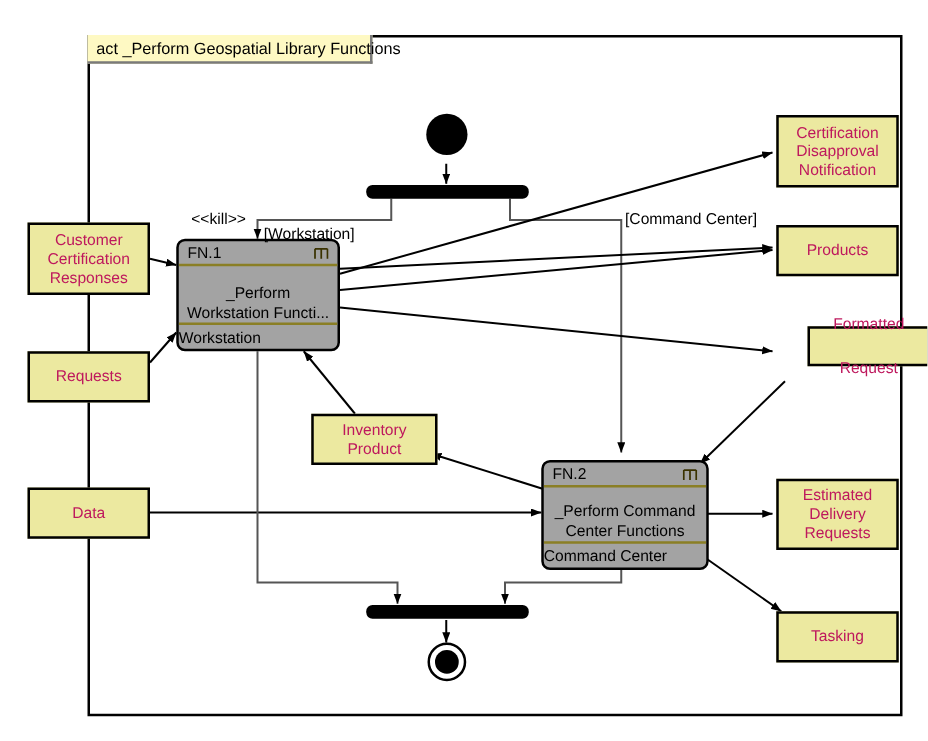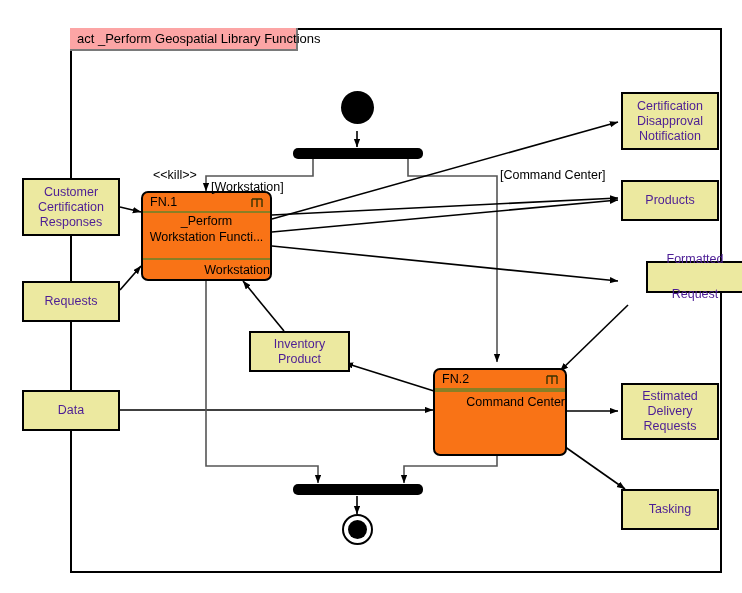--- a/index.html
+++ b/index.html
@@ -23,21 +23,21 @@
     pointer-events: none;
   }
   .frame-border {
     position: absolute;
     border: 2px solid #000000;
     box-sizing: border-box;
   }
   .frame-tab {
     position: absolute;
     box-sizing: border-box;
-    background: #fca5a5;
+    background: #fef9c3;
     border-right: 2px solid #7a7a7a;
     border-bottom: 2px solid #7a7a7a;
     font-size: 13px;
     color: #000000;
     display: flex;
     align-items: center;
     padding-left: 7px;
     white-space: nowrap;
   }
   .obj-node {
@@ -45,29 +45,29 @@
     box-sizing: border-box;
     background: #ece9a0;
     border: 2px solid #000000;
     display: flex;
     flex-direction: column;
     align-items: center;
     justify-content: center;
     text-align: center;
     font-size: 12.5px;
     line-height: 15px;
-    color: #4c1d95;
+    color: #be185d;
     z-index: 3;
   }
   .obj-node .ln { display: block; white-space: nowrap; }
 
   .call-node {
     position: absolute;
     box-sizing: border-box;
-    background: #f97316;
+    background: #a3a3a3;
     border: 2px solid #000000;
     border-radius: 7px;
     display: flex;
     flex-direction: column;
     color: #000000;
     z-index: 3;
     overflow: hidden;
   }
   .call-head {
     position: relative;
@@ -84,33 +84,33 @@
     right: 7px;
     top: 5px;
     width: 12px;
     height: 10px;
   }
   .call-body {
     flex: 1;
     display: flex;
     flex-direction: column;
     align-items: center;
-    justify-content: flex-start;
+    justify-content: flex-end;
     text-align: center;
     font-size: 12.5px;
     line-height: 16px;
     padding: 0 4px;
   }
   .call-foot {
     height: 21px;
     box-sizing: border-box;
     border-top: 2px solid #8a7f25;
     display: flex;
     align-items: center;
-    justify-content: flex-end;
+    justify-content: flex-start;
     font-size: 12.5px;
   }
 
   .bar {
     position: absolute;
     background: #000000;
     border-radius: 5px;
     z-index: 4;
   }
   .init-node {
@@ -262,20 +262,24 @@
     </div>
   </div>
 
   <div class="call-node" style="left:433px; top:368px; width:134px; height:88px;">
     <div class="call-head">
       <span>FN.2</span>
       <svg class="rake" viewBox="0 0 12 10">
         <path d="M1,1 L1,9 M6,1 L6,9 M11,1 L11,9 M1,1 L11,1" stroke="#3a3200" stroke-width="1.4" fill="none"></path>
       </svg>
     </div>
+    <div class="call-body">
+      <span class="ln">_Perform Command</span>
+      <span class="ln">Center Functions</span>
+    </div>
     <div class="call-foot">
       <span>Command Center</span>
     </div>
   </div>
 
   <div class="edge-label" style="left:153px; top:168px;">&lt;&lt;kill&gt;&gt;</div>
   <div class="edge-label" style="left:211px; top:168px;margin-top:12px;">[Workstation]</div>
   <div class="edge-label" style="left:500px; top:168px;">[Command Center]</div>
 
 </div>

